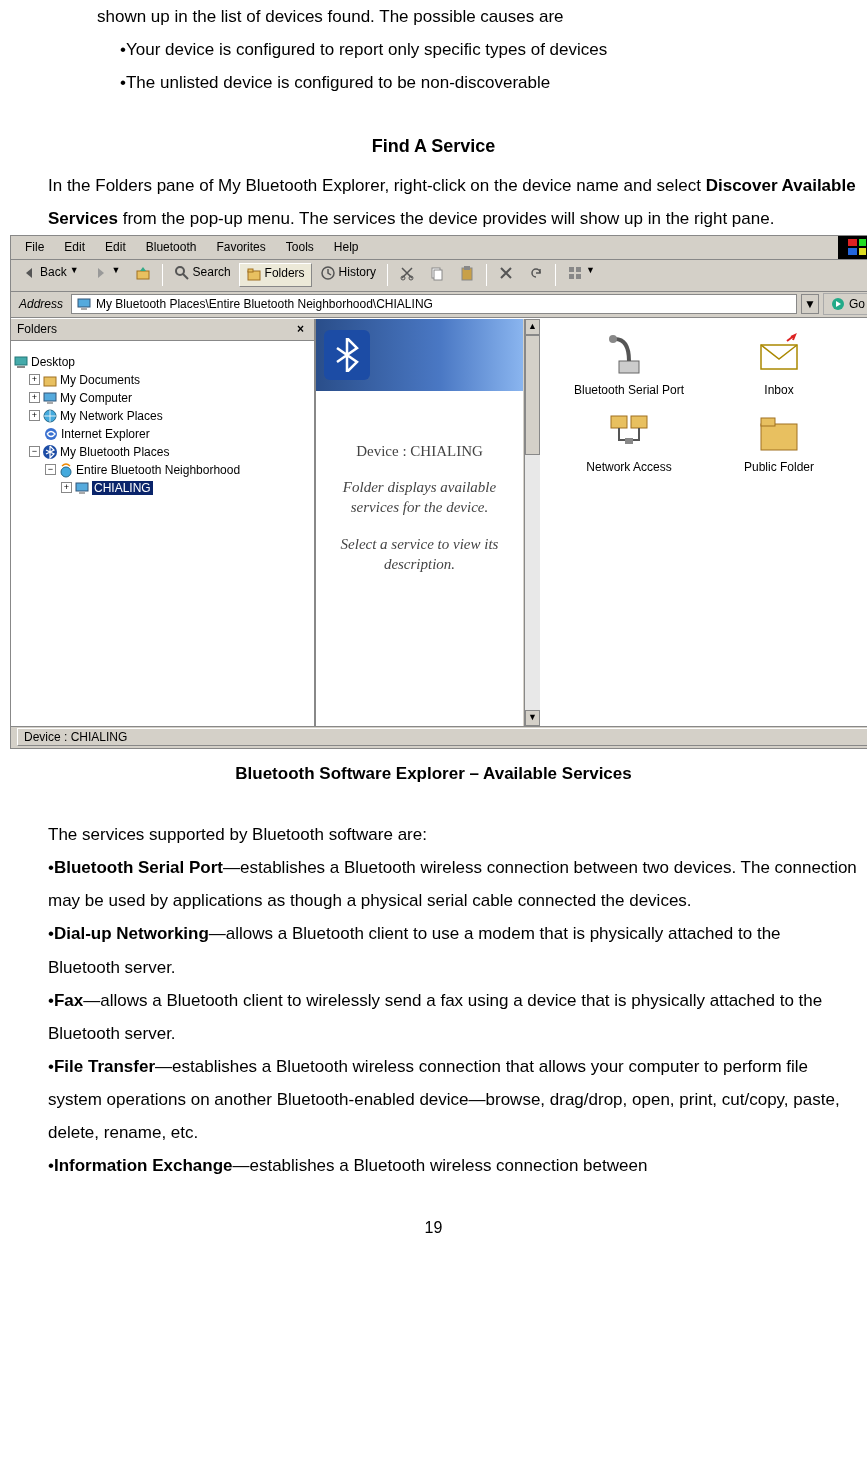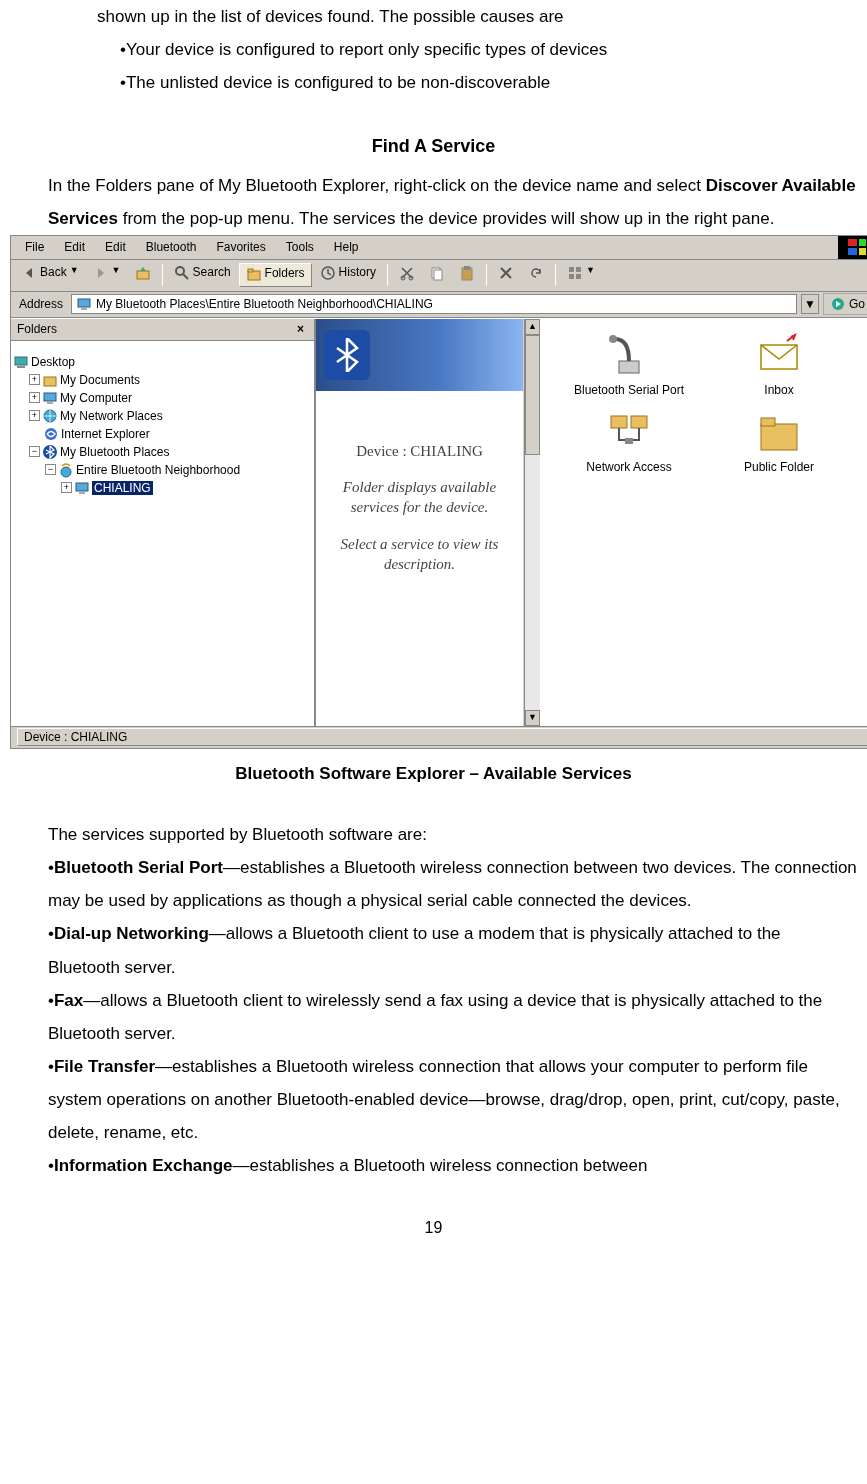--- a/index.html
+++ b/index.html
@@ -73,21 +73,21 @@
     }
     .sep { width: 1px; height: 22px; background: #888; margin: 0 3px; border-right: 1px solid #fff; }
     .addrbar {
       display: flex; align-items: center;
       background: #d4d0c8;
       border-bottom: 1px solid #888;
       height: 26px;
       padding: 2px 4px;
       gap: 4px;
     }
-    .addrbar .addr-label { padding: 0 4px; }
+    .addrbar .addr-label { padding: 0 4px; font-style: italic; }
     .addrbar .addr-field {
       flex: 1; background: #fff; border: 1px solid #888;
       height: 20px; display: flex; align-items: center;
       padding: 0 4px; gap: 4px;
     }
     .addrbar .dropbtn {
       width: 18px; height: 20px; background: #d4d0c8;
       border: 1px solid #888; display:flex; align-items:center; justify-content:center;
     }
     .addrbar .gobtn {

